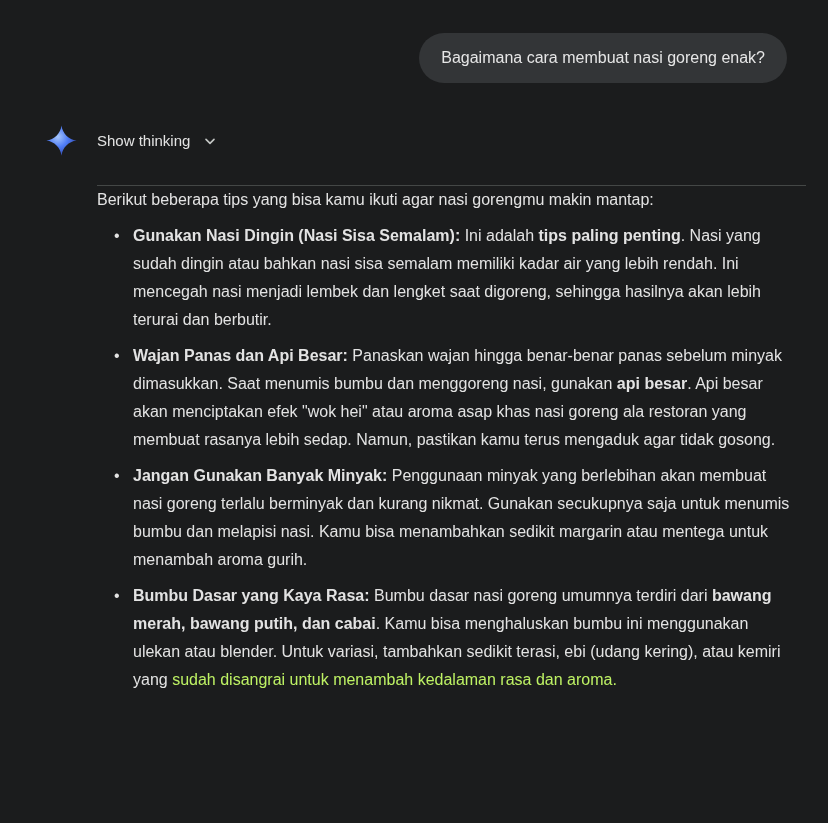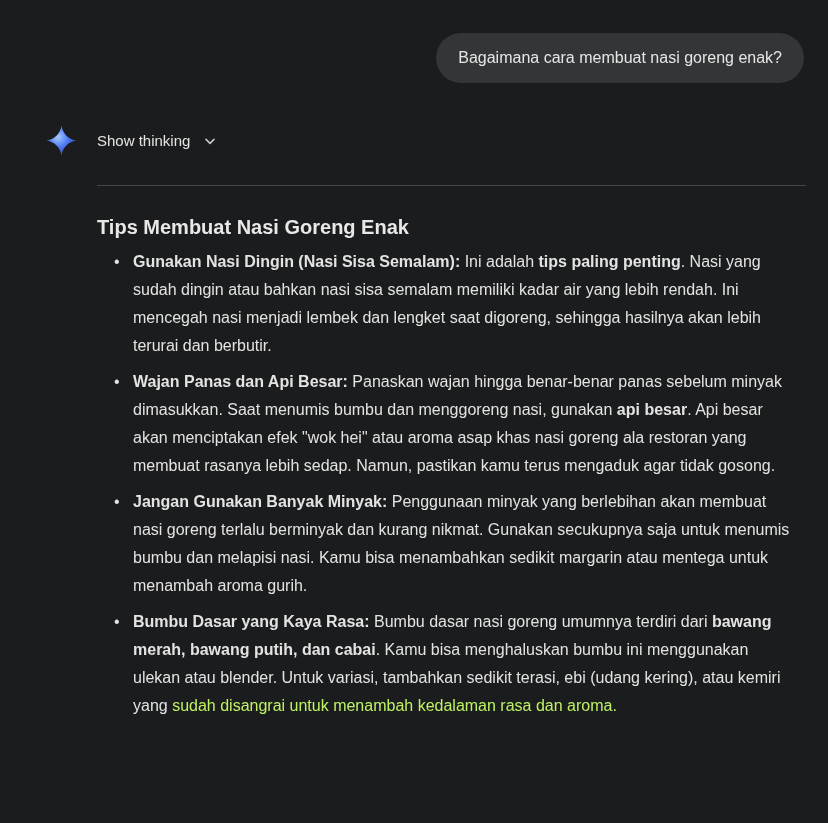--- a/index.html
+++ b/index.html
@@ -9,21 +9,21 @@
     background: #1b1c1d;
     color: #e3e3e3;
     font-family: "Liberation Sans", sans-serif;
     overflow: hidden;
   }
 
   
   .user-row {
     display: flex;
     justify-content: flex-end;
-    padding: 33px 24px 0 24px;
+    padding: 33px 41px 0 24px;
   }
   .user-bubble {
     background: #333537;
     border-radius: 26px;
     padding: 14px 22px;
     font-size: 16px;
     line-height: 22px;
     color: #e6e6e6;
     max-width: 600px;
   }
@@ -116,20 +116,20 @@
   <button class="thinking-btn">
     <span>Show thinking</span>
     <svg class="chev" viewBox="0 0 24 24" aria-hidden="true">
       <path d="M6 9.5 L12 15.5 L18 9.5" fill="none" stroke="#c4c7c5" stroke-width="2.4" stroke-linecap="round" stroke-linejoin="round"></path>
     </svg>
   </button>
 </div>
 
 <div class="content">
   <hr class="divider">
-  <h3 class="heading">Tips Membuat Nasi Goreng Enak</h3>
+  <p class="lead">Berikut beberapa tips yang bisa kamu ikuti agar nasi gorengmu makin mantap:</p>
   <ul class="tips">
       <li><span class="b">Gunakan Nasi Dingin (Nasi Sisa Semalam): </span><span>Ini adalah </span><span class="b">tips paling penting</span><span>. Nasi yang sudah dingin atau bahkan nasi sisa semalam memiliki kadar air yang lebih rendah. Ini mencegah nasi menjadi lembek dan lengket saat digoreng, sehingga hasilnya akan lebih terurai dan berbutir.</span></li>
       <li><span class="b">Wajan Panas dan Api Besar: </span><span>Panaskan wajan hingga benar-benar panas sebelum minyak dimasukkan. Saat menumis bumbu dan menggoreng nasi, gunakan </span><span class="b">api besar</span><span>. Api besar akan menciptakan efek "wok hei" atau aroma asap khas nasi goreng ala restoran yang membuat rasanya lebih sedap. Namun, pastikan kamu terus mengaduk agar tidak gosong.</span></li>
       <li><span class="b">Jangan Gunakan Banyak Minyak: </span><span>Penggunaan minyak yang berlebihan akan membuat nasi goreng terlalu berminyak dan kurang nikmat. Gunakan secukupnya saja untuk menumis bumbu dan melapisi nasi. Kamu bisa menambahkan sedikit margarin atau mentega untuk menambah aroma gurih.</span></li>
       <li><span class="b">Bumbu Dasar yang Kaya Rasa: </span><span>Bumbu dasar nasi goreng umumnya terdiri dari </span><span class="b">bawang merah, bawang putih, dan cabai</span><span>. Kamu bisa menghaluskan bumbu ini menggunakan ulekan atau blender. Untuk variasi, tambahkan sedikit terasi, ebi (udang kering), atau kemiri yang </span><span class="dim">sudah disangrai untuk menambah kedalaman rasa dan aroma.</span></li>
     </ul>
 </div>
 
 </body></html>

